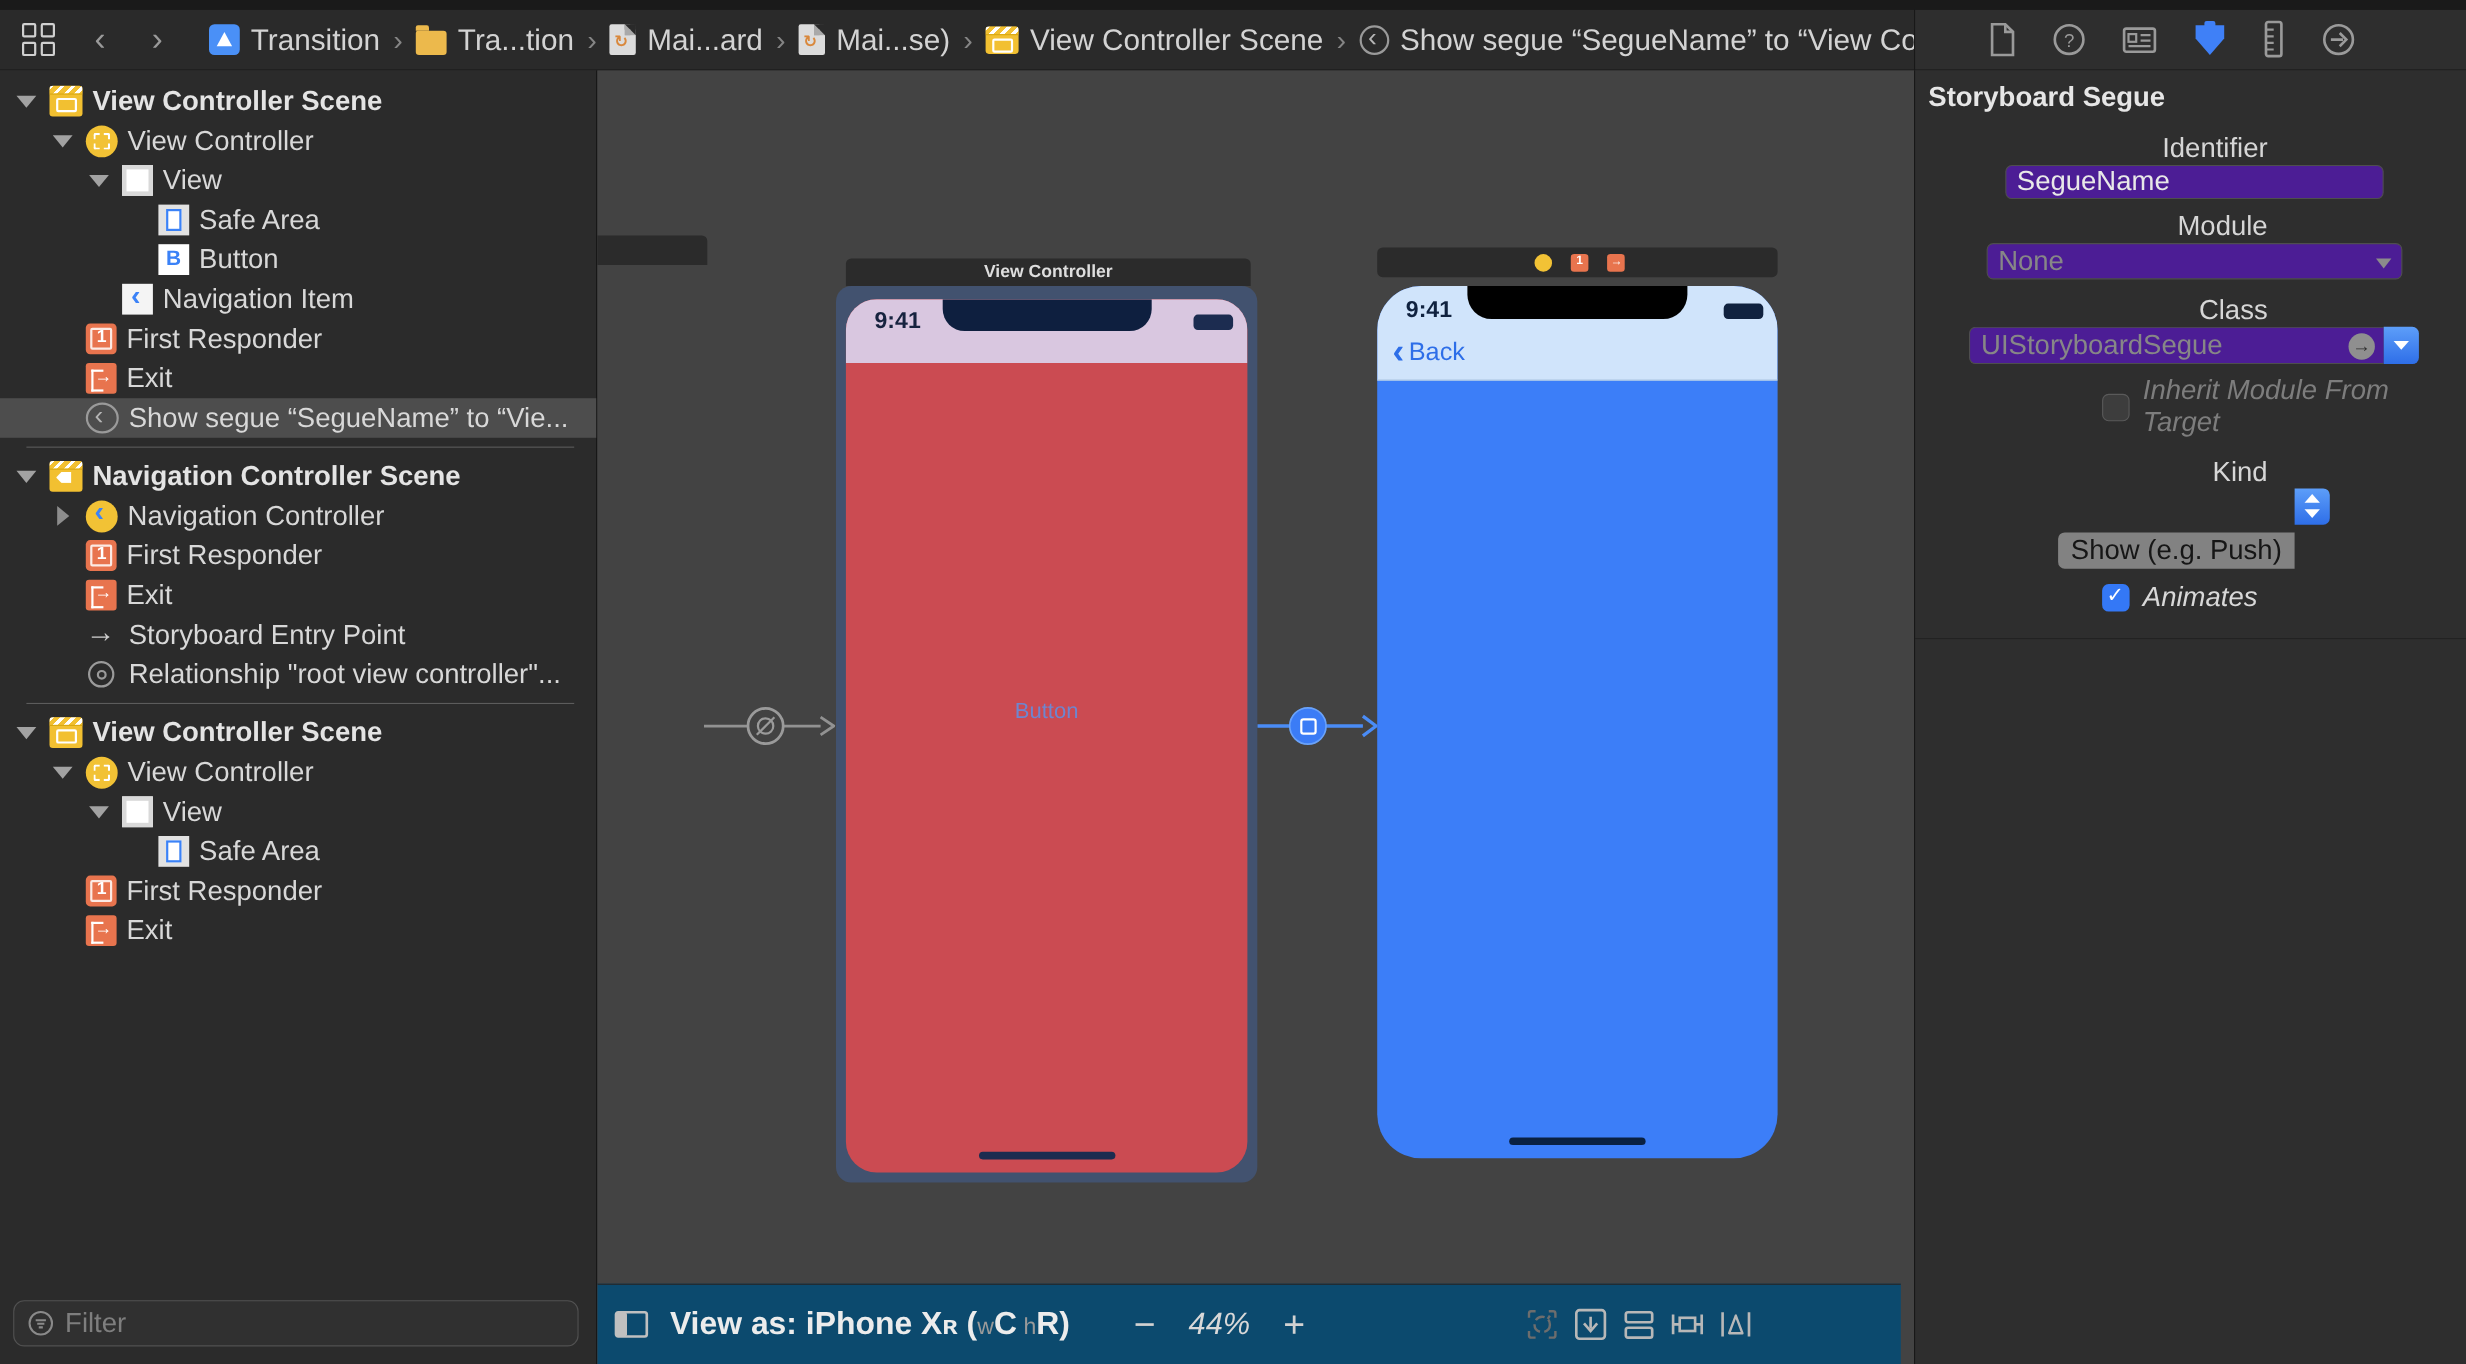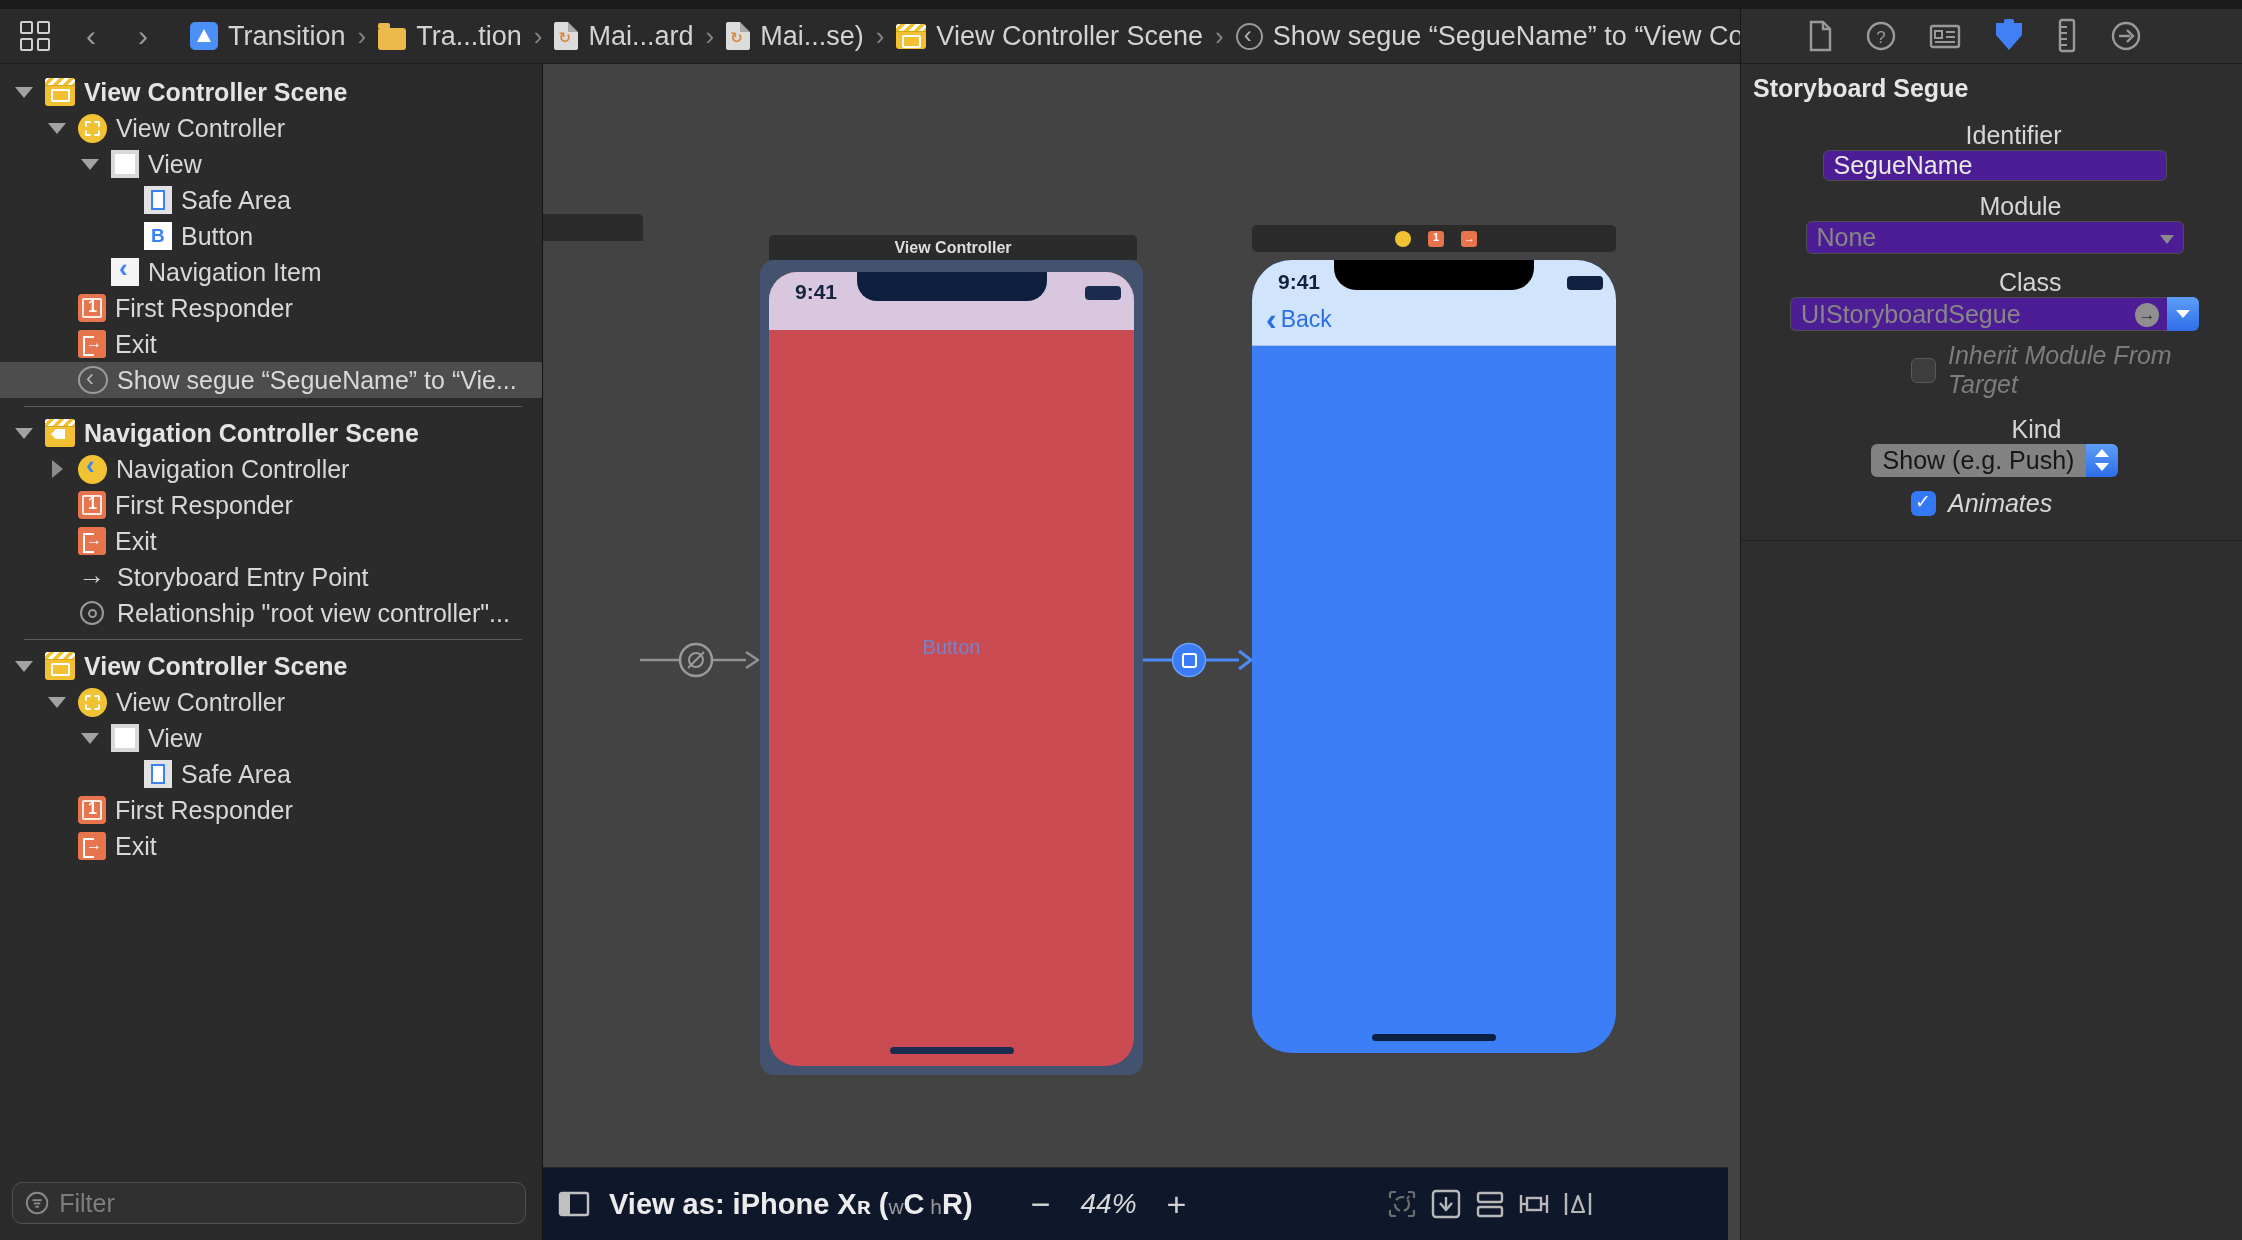--- a/index.html
+++ b/index.html
@@ -110,21 +110,21 @@
 .pr { left:709px; top:196px; width:364px; height:793px; background:#3c7ef8; border-radius:40px; }
 .pr-top { position:absolute; left:0; top:0; right:0; height:86px; background:#d0e4fb; border-bottom:1px solid #a9c3e2; }
 .pr-notch { position:absolute; left:50%; margin-left:-100px; top:0; width:200px; height:30px; background:#000; border-radius:0 0 22px 22px; }
 .pr-back { position:absolute; left:14px; top:44px; color:#2d6ee8; display:flex; align-items:center; gap:4px; }
 .pr-back .chev { font-size:32px; line-height:30px; font-weight:bold; }
 .pr-back .blabel { font-size:23px; }
 .pr-home { background:#0a2142; }
 
 .segue-svg { position:absolute; }
 
-.cbar { position:absolute; left:0; right:12px; bottom:0; height:73px; background:#0f172a; border-top:1px solid #262626;
+.cbar { position:absolute; left:0; right:12px; bottom:0; height:73px; background:#0c4a6e; border-top:1px solid #262626;
   display:flex; align-items:center; padding:0 0 0 14px; color:#e6e6e6; }
 .viewas { margin-left:18px; font-size:29px; font-weight:600; color:#ececec; white-space:nowrap; }
 .viewas .smallcap { font-size:24px; }
 .viewas .trait-key { font-size:21px; color:#9a9a9a; font-weight:400; }
 .zoom-out { margin-left:58px; } .zoom-in { margin-left:30px; }
 .zoombtn { font-size:34px; color:#d2d2d2; line-height:1; }
 .zoomlvl { margin-left:30px; font-size:28px; color:#d8d8d8;font-style:italic; }
 .cbar-icons { margin-left:auto; margin-right:133px; display:flex; align-items:center; gap:10px; }
 
 
@@ -148,21 +148,21 @@
 .cap-blue .cdown2 { position:absolute; left:9px; top:20px; border-left:7px solid transparent; border-right:7px solid transparent; border-top:8px solid #fff; }
 .chev-gray { position:absolute; right:10px; top:14px; border-left:7px solid transparent; border-right:7px solid transparent; border-top:9px solid #8b8b8b; }
 .cbrow { margin-left:158px; display:flex; align-items:center; gap:12px; margin-bottom:12px; }
 .cb { width:25px; height:25px; border-radius:6px; flex:none; position:relative; }
 .cb.off { background:#3d3d3d; border:1px solid #5a5a5a; }
 .cb.on { background:#3478f6; }
 .cb.on::after { content:"✓"; position:absolute; left:4px; top:-1px; color:#fff; font-size:19px; font-weight:bold; }
 .cblabel { font-size:25px;font-style:italic; }
 .cblabel.dim { color:#7d7d7d; }
 .kind-text { flex:1; background:#828282; color:#161616; font-size:25px; height:33px; line-height:33px;
-  padding:0 12px; border-radius:6px 0 0 6px; min-width:0; }
+  padding:0 12px; border-radius:6px 0 0 6px; min-width:0;margin-top:40px; }
 .kind-cap { height:33px; }
 .insp-sep { border-top:1px solid #222; margin:22px -6px 0 -12px; }
 svg.licon { display:block; }
 </style>
 </head>
 <body>
 
 <div class="strip"></div>
 
 <div class="topbar">

